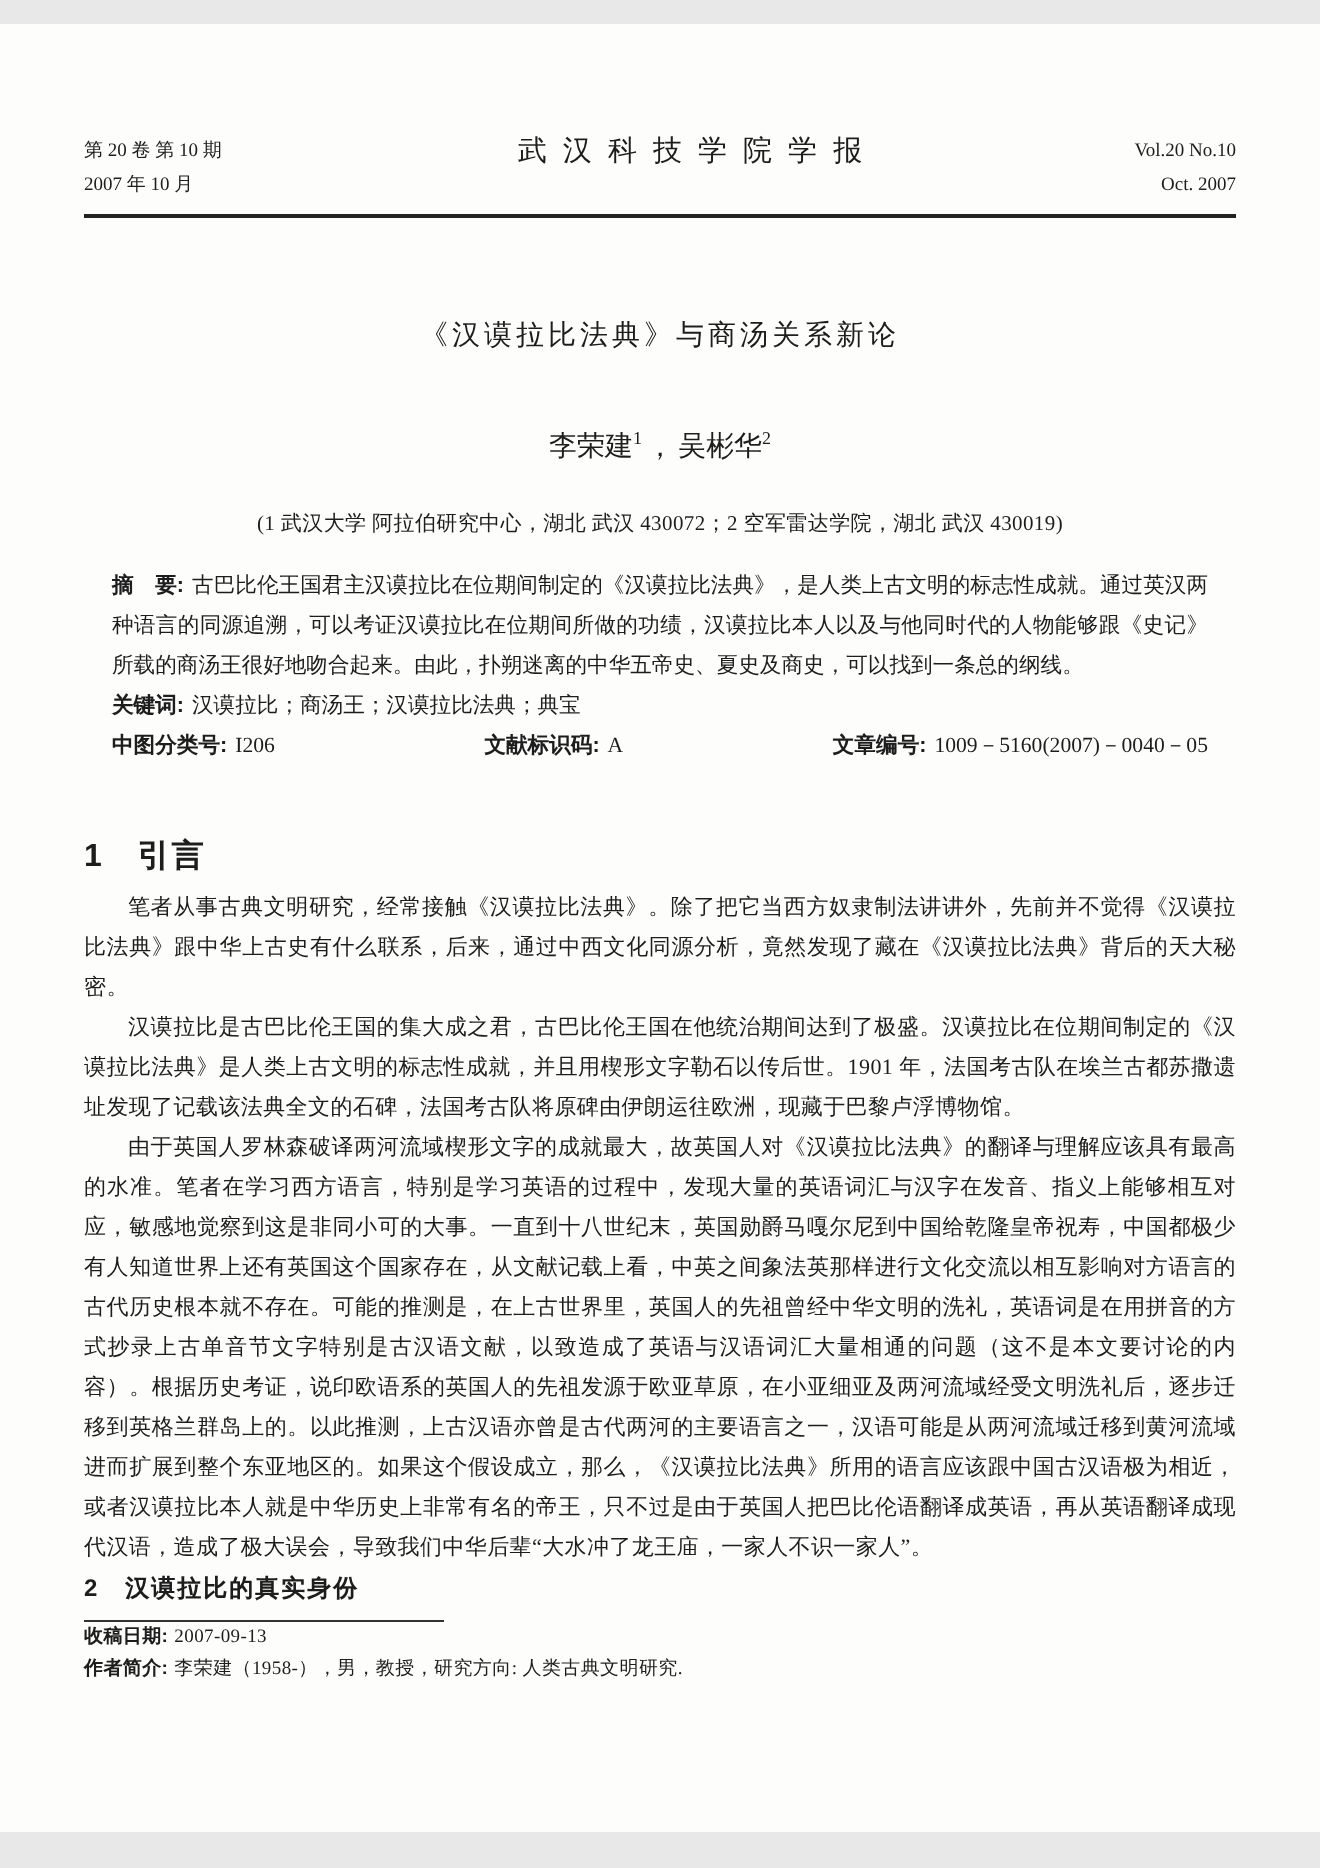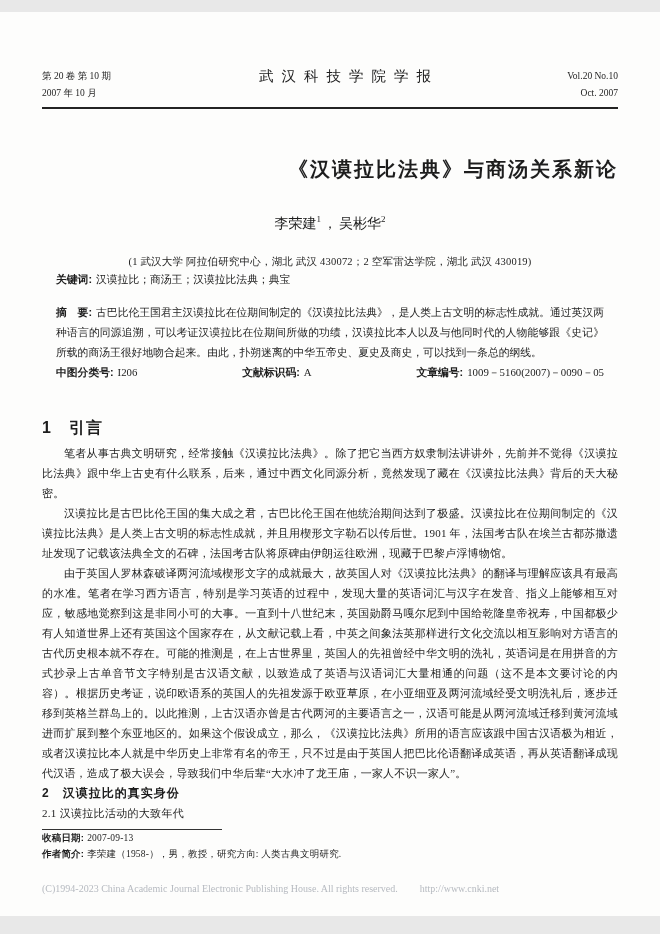--- a/index.html
+++ b/index.html
@@ -11,21 +11,21 @@
   }
   
   .masthead{display:flex;align-items:flex-start;width:100%;}
   .mh-left{width:118px;font-size:9.5px;line-height:17px;white-space:nowrap;}
   .mh-center{flex:1;text-align:center;}
   .mh-right{width:86px;text-align:right;font-size:9.5px;line-height:17px;white-space:nowrap;}
   .journal-cn{font-size:14.5px;font-weight:normal;letter-spacing:2px;line-height:17px;font-family:"Liberation Sans",sans-serif;}
   .journal-en{font-size:8.6px;font-weight:bold;line-height:17px;letter-spacing:0.1px;}
   .mh-rule{height:2px;background:#232323;margin-top:5px;}
   
-  .art-title{margin-top:45px;text-align:right;font-size:20px;font-weight:bold;letter-spacing:2px;line-height:30px;}
+  .art-title{margin-top:45px;text-align:center;font-size:14px;font-weight:normal;letter-spacing:2px;line-height:30px;}
   .authors{margin-top:26px;text-align:center;font-size:14px;line-height:18px;}
   .authors sup{font-size:9px;}
   .author-sep{display:inline-block;width:18px;}
   .affiliation{margin-top:21px;text-align:center;font-size:10.5px;line-height:15px;letter-spacing:0.2px;}
   
   .abs-block{margin-top:13px;padding:0 14px;font-size:10.8px;line-height:20px;text-align:justify;}
   .abs-block .lbl{font-family:"Liberation Sans",sans-serif;font-weight:bold;margin-right:4px;}
   .clc-row{display:flex;justify-content:space-between;padding:0 14px;font-size:10.8px;line-height:20px;}
   .clc-row .lbl{font-family:"Liberation Sans",sans-serif;font-weight:bold;margin-right:4px;}
   
@@ -65,45 +65,41 @@
   <div class="mh-rule"></div>
 
   <h1 class="art-title" style="margin-bottom:0;">《汉谟拉比法典》与商汤关系新论</h1>
 
   <div class="authors">
     <span>李荣建</span><sup>1</sup><span class="author-sep">，</span><span>吴彬华</span><sup>2</sup>
   </div>
 
   <div class="affiliation">(1 武汉大学 阿拉伯研究中心，湖北 武汉 430072；2 空军雷达学院，湖北 武汉 430019)</div>
 
+  <div class="abs-block">
+    <span class="lbl">摘　要:</span><span>古巴比伦王国君主汉谟拉比在位期间制定的《汉谟拉比法典》，是人类上古文明的标志性成就。通过英汉两种语言的同源追溯，可以考证汉谟拉比在位期间所做的功绩，汉谟拉比本人以及与他同时代的人物能够跟《史记》所载的商汤王很好地吻合起来。由此，扑朔迷离的中华五帝史、夏史及商史，可以找到一条总的纲线。</span>
+  </div>
   <div class="abs-block" style="margin-top:0;">
     <span class="lbl">关键词:</span><span>汉谟拉比；商汤王；汉谟拉比法典；典宝</span>
-  </div>
-  <div class="abs-block">
-    <span class="lbl">摘　要:</span><span>古巴比伦王国君主汉谟拉比在位期间制定的《汉谟拉比法典》，是人类上古文明的标志性成就。通过英汉两种语言的同源追溯，可以考证汉谟拉比在位期间所做的功绩，汉谟拉比本人以及与他同时代的人物能够跟《史记》所载的商汤王很好地吻合起来。由此，扑朔迷离的中华五帝史、夏史及商史，可以找到一条总的纲线。</span>
   </div>
   <div class="clc-row">
     <span><span class="lbl">中图分类号:</span><span>I206</span></span>
     <span><span class="lbl">文献标识码:</span><span>A</span></span>
-    <span><span class="lbl">文章编号:</span><span>1009－5160(2007)－0090－05</span></span>
+    <span><span class="lbl">文章编号:</span><span>1009－5160(2007)－0040－05</span></span>
   </div>
 
   <h3 class="sec-h">1　引言</h3>
   <p class="para">笔者从事古典文明研究，经常接触《汉谟拉比法典》。除了把它当西方奴隶制法讲讲外，先前并不觉得《汉谟拉比法典》跟中华上古史有什么联系，后来，通过中西文化同源分析，竟然发现了藏在《汉谟拉比法典》背后的天大秘密。</p>
   <p class="para">汉谟拉比是古巴比伦王国的集大成之君，古巴比伦王国在他统治期间达到了极盛。汉谟拉比在位期间制定的《汉谟拉比法典》是人类上古文明的标志性成就，并且用楔形文字勒石以传后世。1901 年，法国考古队在埃兰古都苏撒遗址发现了记载该法典全文的石碑，法国考古队将原碑由伊朗运往欧洲，现藏于巴黎卢浮博物馆。</p>
   <p class="para">由于英国人罗林森破译两河流域楔形文字的成就最大，故英国人对《汉谟拉比法典》的翻译与理解应该具有最高的水准。笔者在学习西方语言，特别是学习英语的过程中，发现大量的英语词汇与汉字在发音、指义上能够相互对应，敏感地觉察到这是非同小可的大事。一直到十八世纪末，英国勋爵马嘎尔尼到中国给乾隆皇帝祝寿，中国都极少有人知道世界上还有英国这个国家存在，从文献记载上看，中英之间象法英那样进行文化交流以相互影响对方语言的古代历史根本就不存在。可能的推测是，在上古世界里，英国人的先祖曾经中华文明的洗礼，英语词是在用拼音的方式抄录上古单音节文字特别是古汉语文献，以致造成了英语与汉语词汇大量相通的问题（这不是本文要讨论的内容）。根据历史考证，说印欧语系的英国人的先祖发源于欧亚草原，在小亚细亚及两河流域经受文明洗礼后，逐步迁移到英格兰群岛上的。以此推测，上古汉语亦曾是古代两河的主要语言之一，汉语可能是从两河流域迁移到黄河流域进而扩展到整个东亚地区的。如果这个假设成立，那么，《汉谟拉比法典》所用的语言应该跟中国古汉语极为相近，或者汉谟拉比本人就是中华历史上非常有名的帝王，只不过是由于英国人把巴比伦语翻译成英语，再从英语翻译成现代汉语，造成了极大误会，导致我们中华后辈“大水冲了龙王庙，一家人不识一家人”。</p>
 
   <h3 class="sec-h2">2　汉谟拉比的真实身份</h3>
-  <h4 class="sub-h">2.1 汉谟拉比活动的大致年代</h4>
 
   <div class="fn-rule"></div>
   <div class="fn-line">
     <span class="lbl">收稿日期:</span><span>2007-09-13</span>
   </div>
   <div class="fn-line">
     <span class="lbl">作者简介:</span><span>李荣建（1958-），男，教授，研究方向: 人类古典文明研究.</span>
   </div>
 
-  <div class="page-footer">
-    <span>(C)1994-2023 China Academic Journal Electronic Publishing House. All rights reserved.</span><span class="url">http://www.cnki.net</span>
-  </div>
 
 </div>
 
 </body></html>

